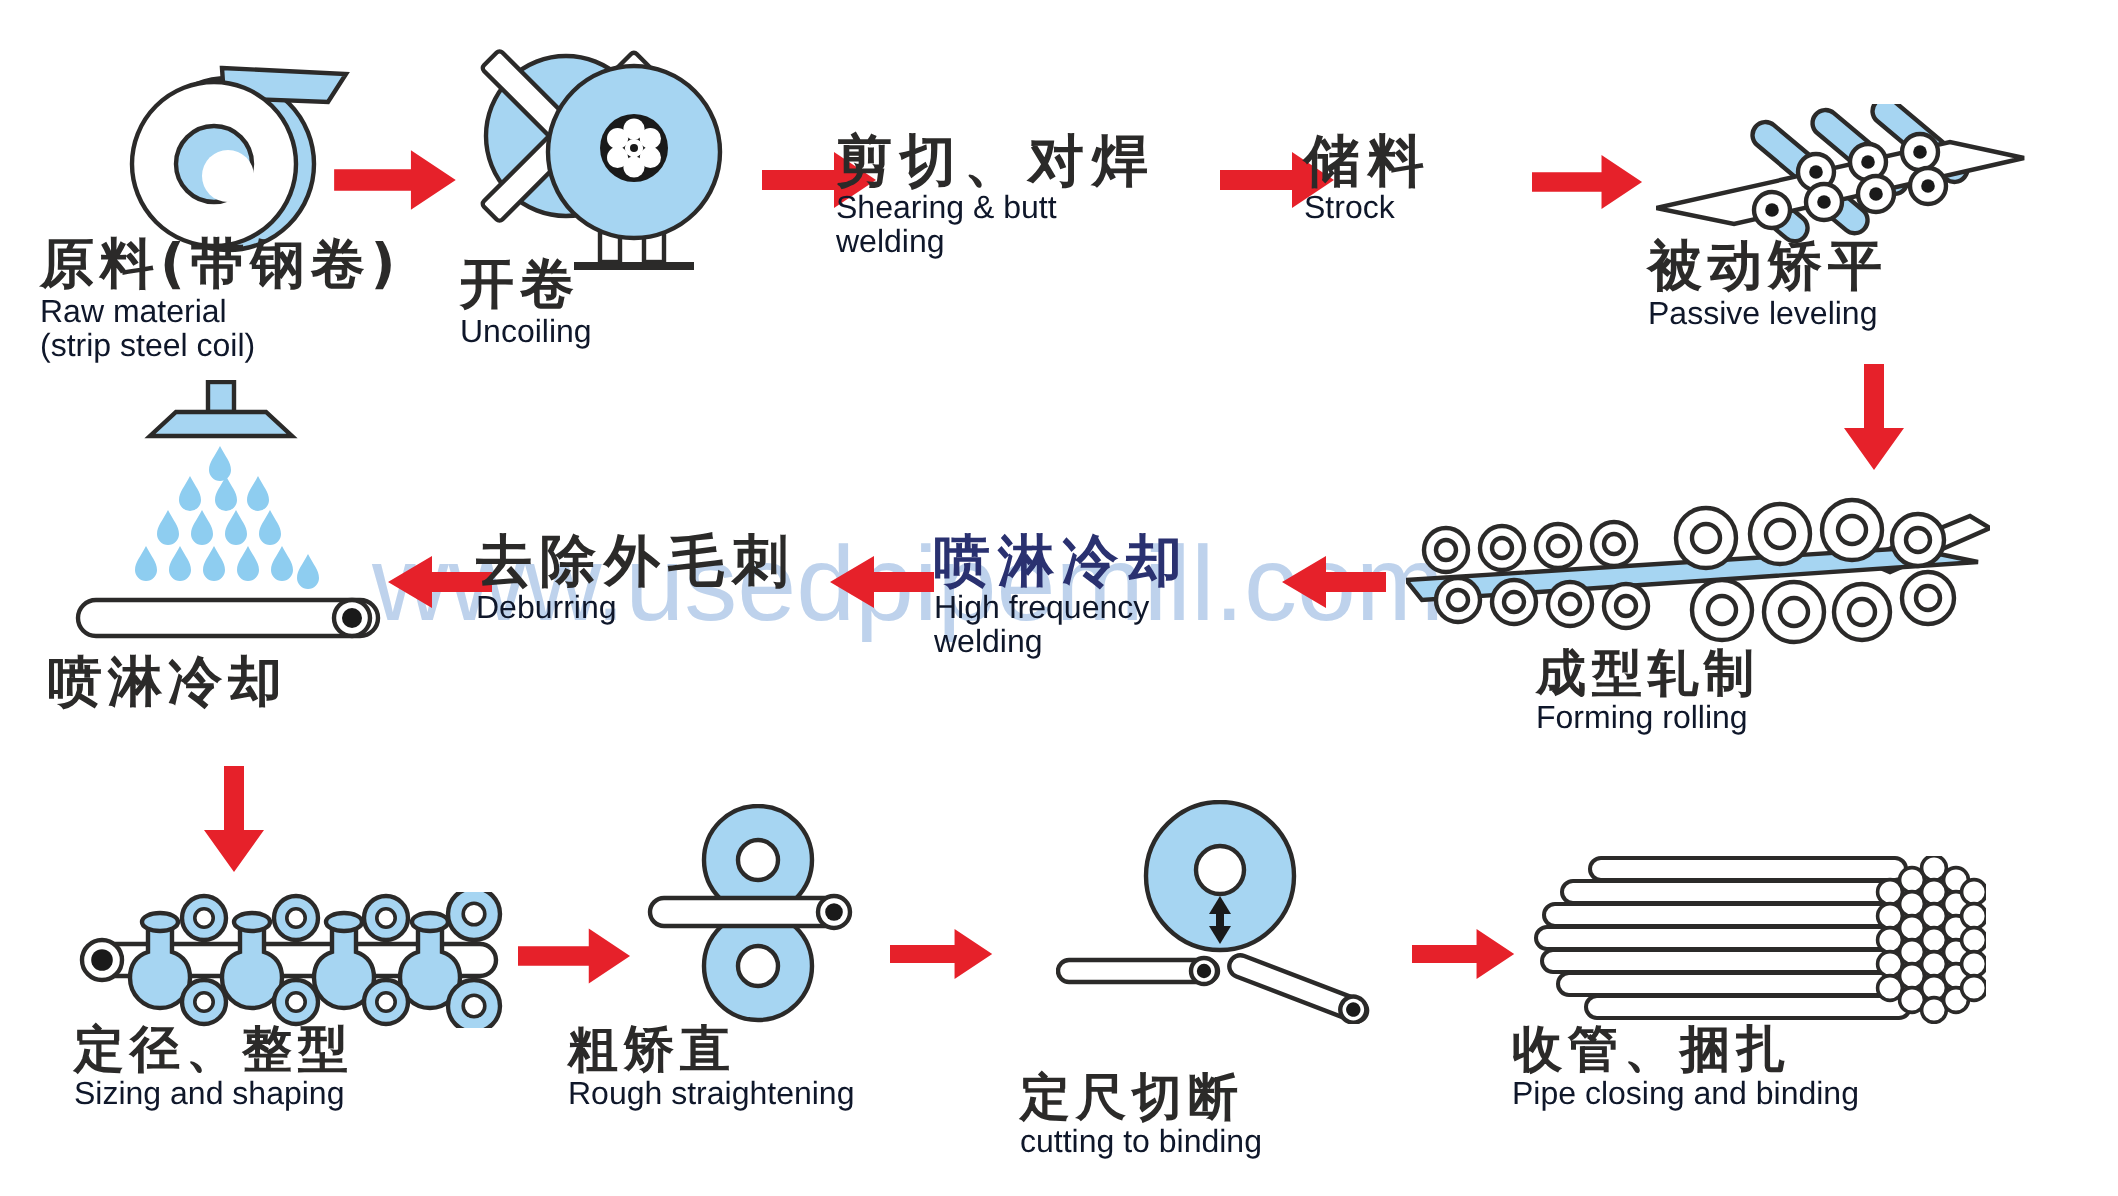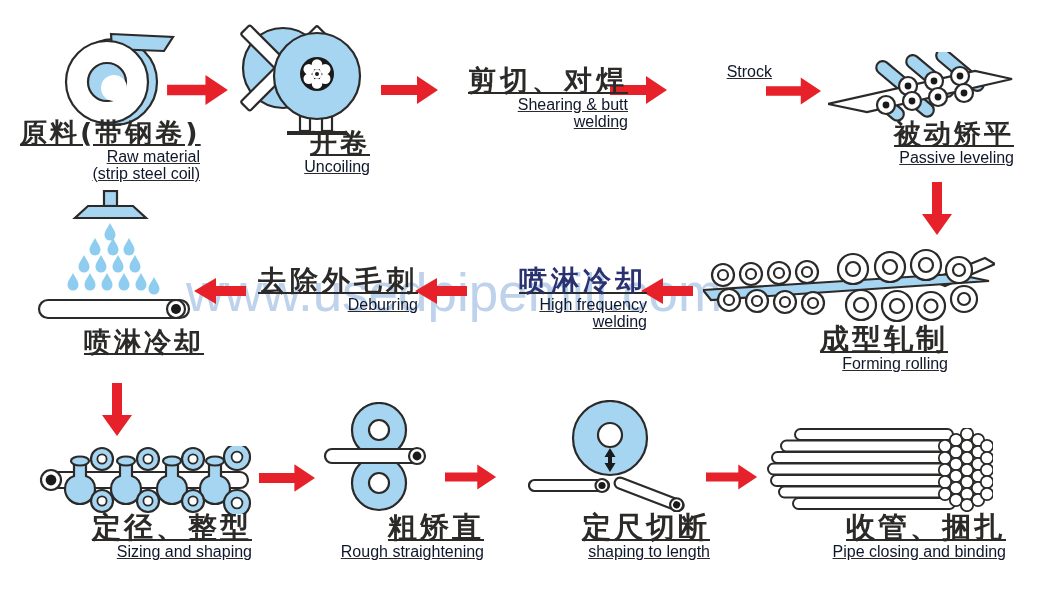--- a/index.html
+++ b/index.html
@@ -1,24 +1,24 @@
 <!DOCTYPE html>
 <html><head>
 <meta charset="utf-8">
 <style>
   html,body{margin:0;padding:0;background:#ffffff;}
   #stage{position:relative;width:1059px;height:598px;background:#ffffff;overflow:hidden;
          font-family:"Liberation Sans","DejaVu Sans",sans-serif;color:#2b2a29;}
   .icon{position:absolute;z-index:2;}
   .arrow{position:absolute;z-index:2;}
-  .lbl{position:absolute;text-align:right;z-index:3;text-decoration:underline;}
+  .lbl{position:absolute;text-align:left;z-index:3;}
   .zh{font-family:"DejaVu Sans","Liberation Sans",sans-serif;font-weight:bold;font-size:27px;
       letter-spacing:3px;line-height:1.18;color:#2b2a29;white-space:nowrap;}
   .zh-lg{font-size:28px;letter-spacing:4px;}
-  .zh-md{font-size:29px;}
+  .zh-md{font-size:25px;}
   .navy{color:#2a3170;}
   .en{font-size:16px;line-height:1.05;color:#0f172a;white-space:nowrap;}
   .wm{position:absolute;left:186px;top:262px;z-index:1;font-size:53px;letter-spacing:0px;
       color:#b3cbe9;opacity:.85;white-space:nowrap;font-family:"Liberation Sans",sans-serif;}
   svg{display:block;}
   .outl{stroke:#2b2a29;stroke-width:2.2;}
 </style>
 </head>
 <body>
 
@@ -78,20 +78,21 @@
     <div class="zh zh-lg">剪切、对焊</div>
     <div class="en">Shearing &amp; butt</div>
     <div class="en">welding</div>
   </div>
 
   <svg class="arrow" style="left:610px;top:74px" width="58" height="32" viewBox="0 0 58 30">
       <polygon points="0,10 36,10 36,1 57,15 36,29 36,20 0,20" fill="#e6212a"></polygon>
     </svg>
 
   <div class="lbl" style="left:652px;top:64px;width:120px">
+    <div class="zh zh-lg">储料</div>
     <div class="en">Strock</div>
   </div>
 
   <svg class="arrow" style="left:766px;top:76px" width="56" height="30" viewBox="0 0 58 30">
       <polygon points="0,10 36,10 36,1 57,15 36,29 36,20 0,20" fill="#e6212a"></polygon>
     </svg>
 
   <svg class="icon" style="left:828px;top:52px" width="186" height="82" viewBox="0 0 186 82">
     <g transform="rotate(-50 72 30)">
         <rect x="65.5" y="1" width="13" height="58" rx="6.5" fill="#a6d5f2" class="outl"></rect>
@@ -303,23 +304,23 @@
     <polygon points="82,72 76.5,63 87.5,63" fill="#1a1a1a"></polygon>
     <rect x="1" y="80" width="80" height="11" rx="5.5" fill="#ffffff" class="outl"></rect>
     <circle cx="74" cy="85.5" r="6.5" fill="#ffffff" class="outl"></circle>
     <circle cx="74" cy="85.5" r="3.6" fill="#1a1a1a"></circle>
     <g transform="translate(89,76) rotate(21)">
       <rect x="0" y="0" width="73" height="11" rx="5.5" fill="#ffffff" class="outl"></rect>
       <circle cx="66" cy="5.5" r="6.5" fill="#ffffff" class="outl"></circle>
       <circle cx="66" cy="5.5" r="3.6" fill="#1a1a1a"></circle>
     </g>
   </svg>
-  <div class="lbl" style="left:510px;top:510px;width:200px">
+  <div class="lbl" style="left:510px;top:534px;width:200px">
     <div class="zh zh-md">定尺切断</div>
-    <div class="en">shaping to length</div>
+    <div class="en">cutting to binding</div>
   </div>
 
   <svg class="arrow" style="left:706px;top:463px" width="52" height="28" viewBox="0 0 58 30">
       <polygon points="0,10 36,10 36,1 57,15 36,29 36,20 0,20" fill="#e6212a"></polygon>
     </svg>
 
   <svg class="icon" style="left:765px;top:428px" width="228" height="84" viewBox="0 0 228 84">
     <g fill="#ffffff" stroke="#2b2a29" stroke-width="2">
       <rect x="30" y="1" width="158" height="11" rx="5.5"></rect>
       <rect x="16" y="12.5" width="178" height="11" rx="5.5"></rect>

